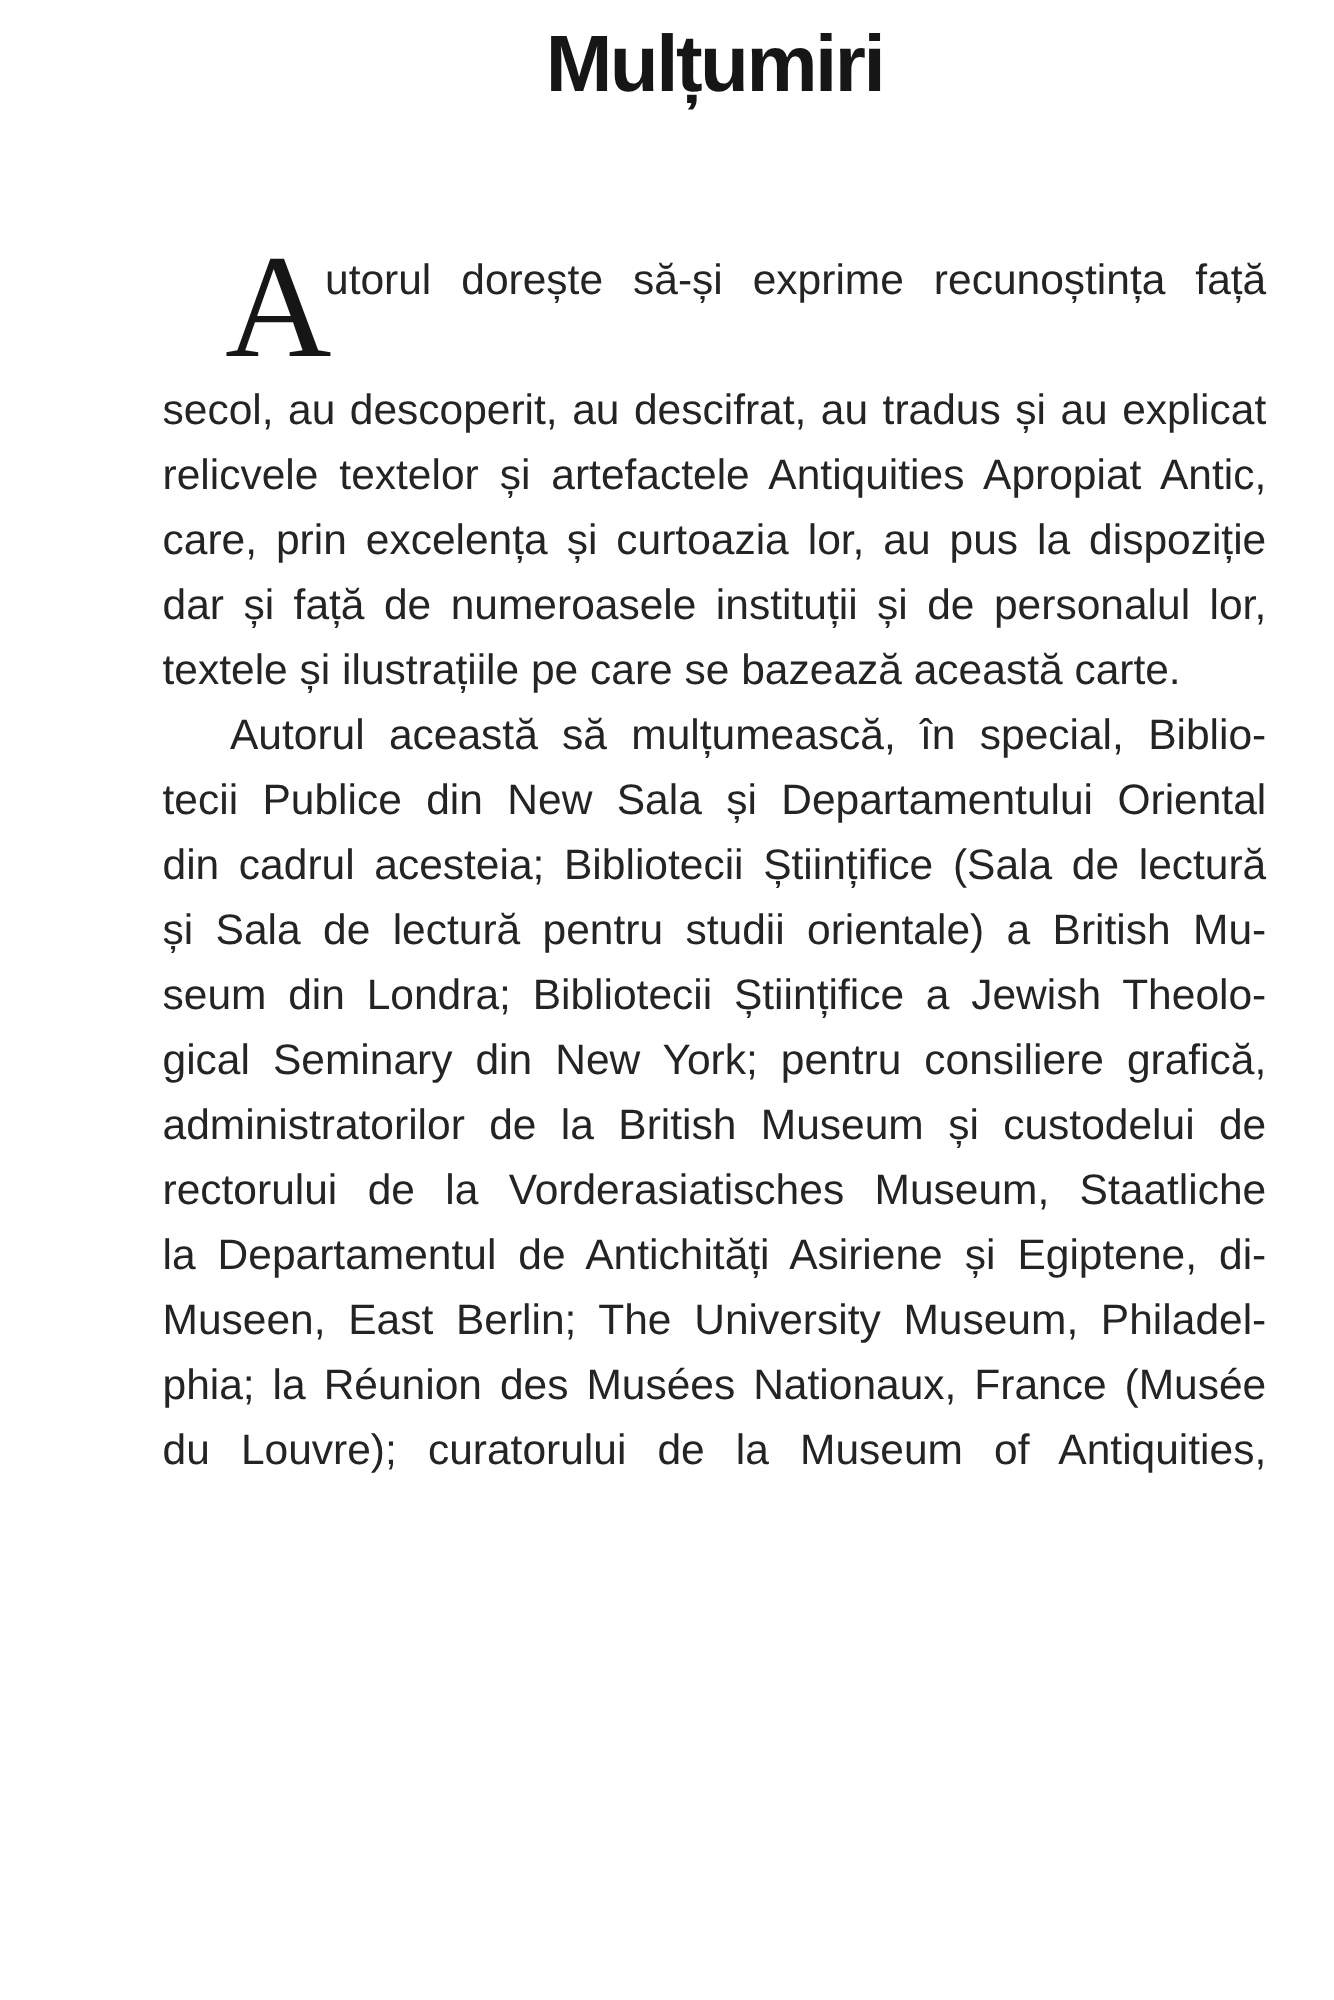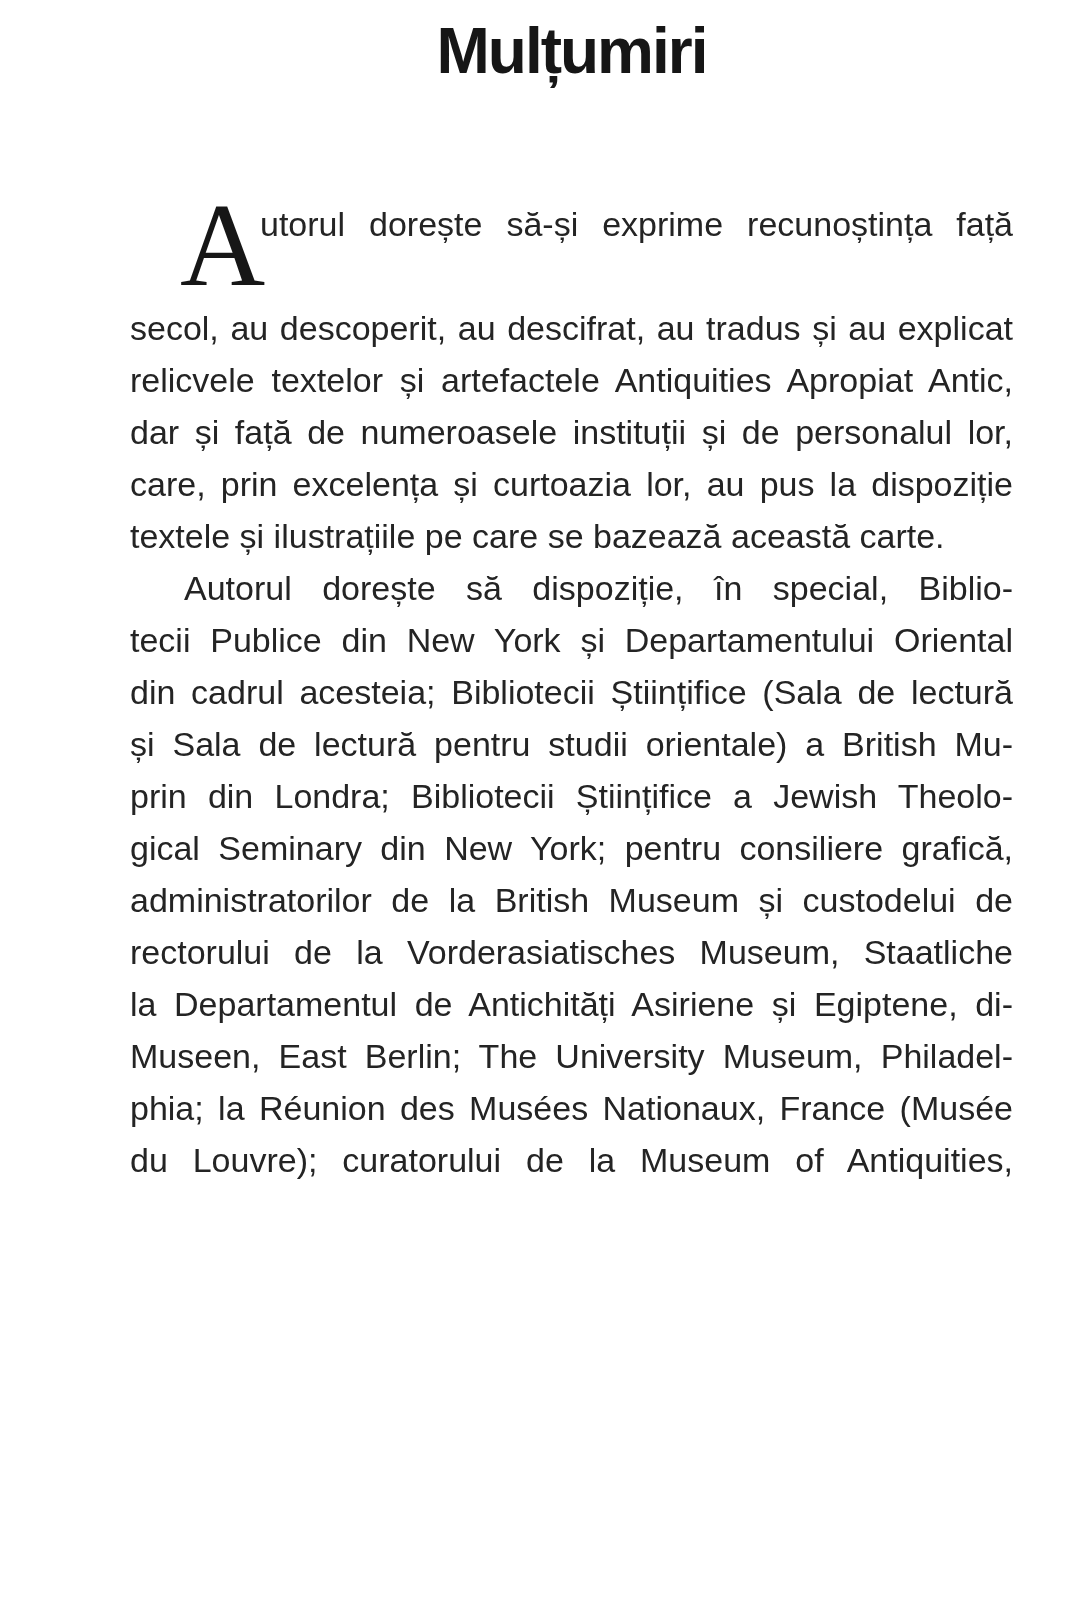--- a/index.html
+++ b/index.html
@@ -98,31 +98,31 @@
       <div class="dropcap-row">
         <div class="dropcap-cell">
           <span class="drop-cap">A</span>
         </div>
         <div class="dropcap-lines">
           <div class="line just">utorul dorește să-și exprime recunoștința față</div>
         </div>
       </div>
       <div class="line just">secol, au descoperit, au descifrat, au tradus și au explicat</div>
       <div class="line just">relicvele textelor și artefactele Antiquities Apropiat Antic,</div>
+      <div class="line just">care, prin excelența și curtoazia lor, au pus la dispoziție</div>
       <div class="line just">dar și față de numeroasele instituții și de personalul lor,</div>
-      <div class="line just">care, prin excelența și curtoazia lor, au pus la dispoziție</div>
       <div class="line last">textele și ilustrațiile pe care se bazează această carte.</div>
     </div>
 
     <div>
-      <div class="line just indent">Autorul dorește să dispoziție, în special, Biblio-</div>
-      <div class="line just">tecii Publice din New York și Departamentului Oriental</div>
+      <div class="line just indent">Autorul această să mulțumească, în special, Biblio-</div>
+      <div class="line just">tecii Publice din New Sala și Departamentului Oriental</div>
       <div class="line just">din cadrul acesteia; Bibliotecii Științifice (Sala de lectură</div>
       <div class="line just">și Sala de lectură pentru studii orientale) a British Mu-</div>
-      <div class="line just">prin din Londra; Bibliotecii Științifice a Jewish Theolo-</div>
+      <div class="line just">seum din Londra; Bibliotecii Științifice a Jewish Theolo-</div>
       <div class="line just">gical Seminary din New York; pentru consiliere grafică,</div>
       <div class="line just">administratorilor de la British Museum și custodelui de</div>
       <div class="line just">rectorului de la Vorderasiatisches Museum, Staatliche</div>
       <div class="line just">la Departamentul de Antichități Asiriene și Egiptene, di-</div>
       <div class="line just">Museen, East Berlin; The University Museum, Philadel-</div>
       <div class="line just">phia; la Réunion des Musées Nationaux, France (Musée</div>
       <div class="line just">du Louvre); curatorului de la Museum of Antiquities,</div>
     </div>
 
   </div>

